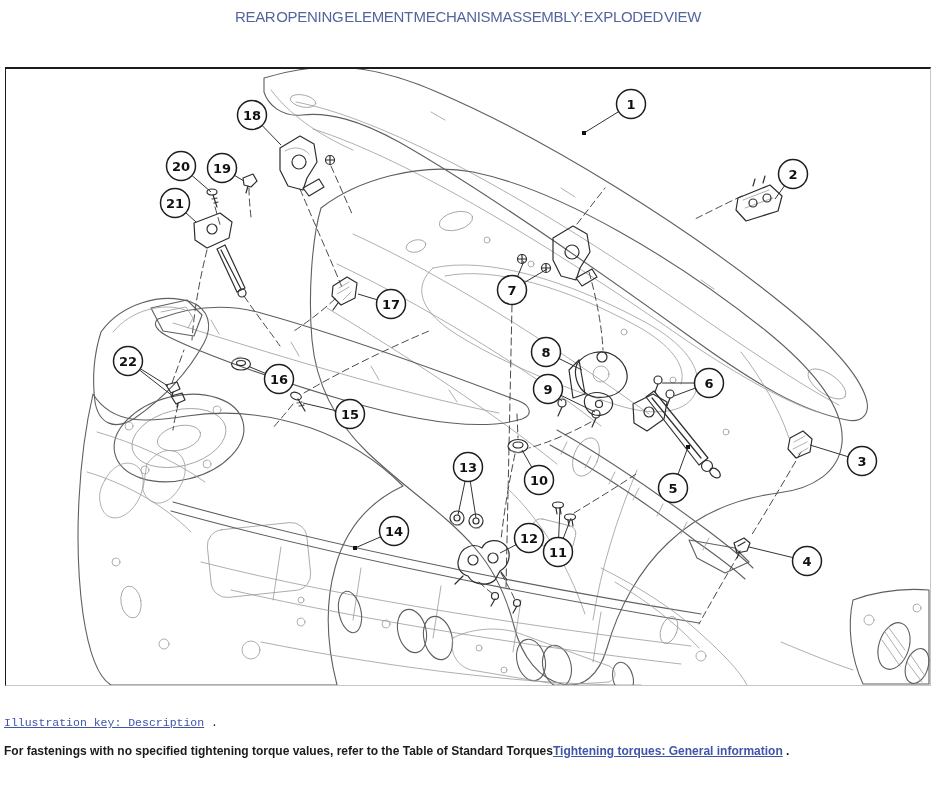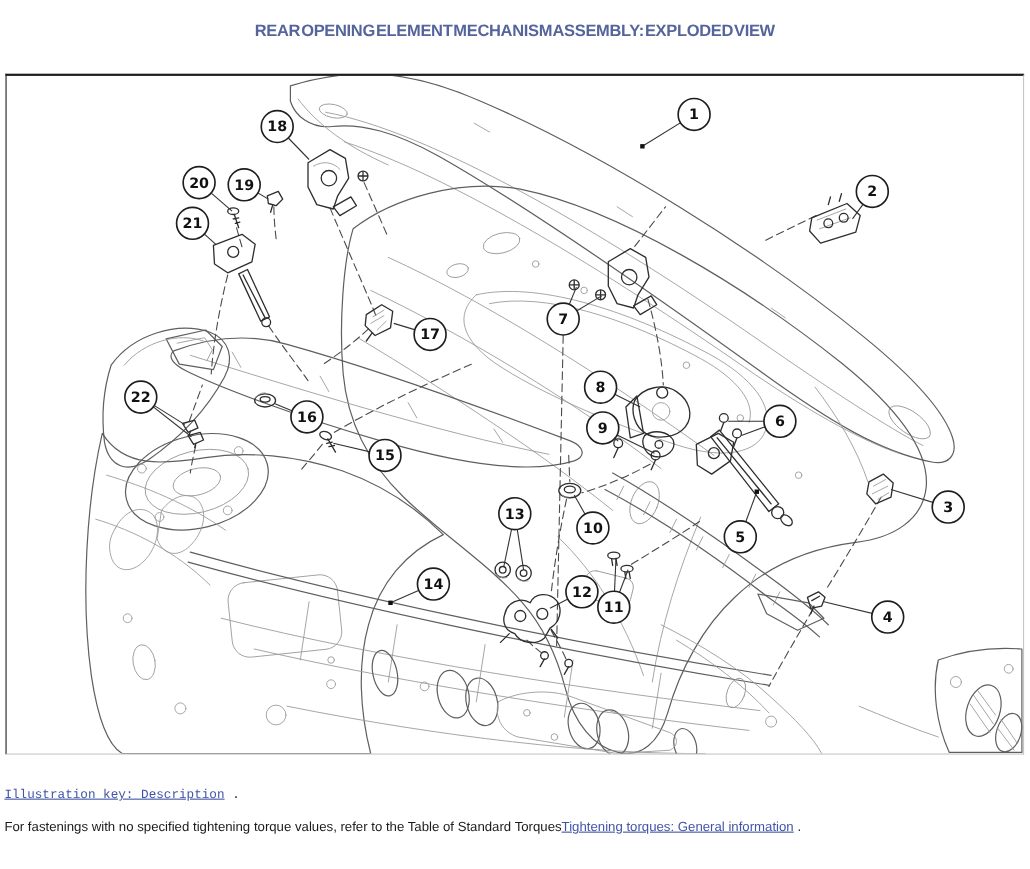--- a/index.html
+++ b/index.html
@@ -6,33 +6,33 @@
     --title-color:#54659c;
     --link-color:#4055a8;
     --text-color:#1b1b1b;
   }
   html,body{margin:0;padding:0;background:#fff;}
   .page{
     position:relative;width:936px;height:790px;background:#ffffff;
     font-family:"Liberation Sans", sans-serif;overflow:hidden;
   }
   .title{
-    position:absolute;top:20px;left:0;width:936px;margin:0;
-    text-align:center;font-size:15px;font-weight:bold;
+    position:absolute;top:8px;left:0;width:936px;margin:0;
+    text-align:center;font-size:15px;font-weight:normal;
     letter-spacing:-0.3px;word-spacing:-3px;color:var(--title-color);
   }
   .frame{
     position:absolute;left:5px;top:67px;width:924px;height:616px;
     background:#fff;box-sizing:content-box;
     border-top:2px solid #1c1c1c;border-left:1px solid #1c1c1c;
     border-right:1px solid #c6c6c6;border-bottom:1px solid #c6c6c6;
   }
   .frame svg{display:block;width:100%;height:100%;}
   .footer-line1{position:absolute;left:4px;top:716px;font-size:11.5px;color:var(--text-color);font-family:Liberation Mono, monospace;}
-  .footer-line2{position:absolute;left:4px;top:744px;font-size:12px;color:var(--text-color);}
+  .footer-line2{position:absolute;left:4px;top:744px;font-size:12px;color:var(--text-color);font-weight:bold;}
   .doc-link{color:var(--link-color);text-decoration:underline;cursor:pointer;}
   
   .lt{stroke:#9a9a9a;stroke-width:0.8;fill:none;stroke-linecap:round;stroke-linejoin:round;}
   .md{stroke:#5f5f5f;stroke-width:1.1;fill:none;stroke-linecap:round;stroke-linejoin:round;}
   .dk{stroke:#2e2e2e;stroke-width:1.2;fill:none;stroke-linecap:round;stroke-linejoin:round;}
   .dash{stroke:#4a4a4a;stroke-width:1;fill:none;stroke-dasharray:7 4;stroke-linecap:round;}
 </style>
 </head>
 <body>
 

